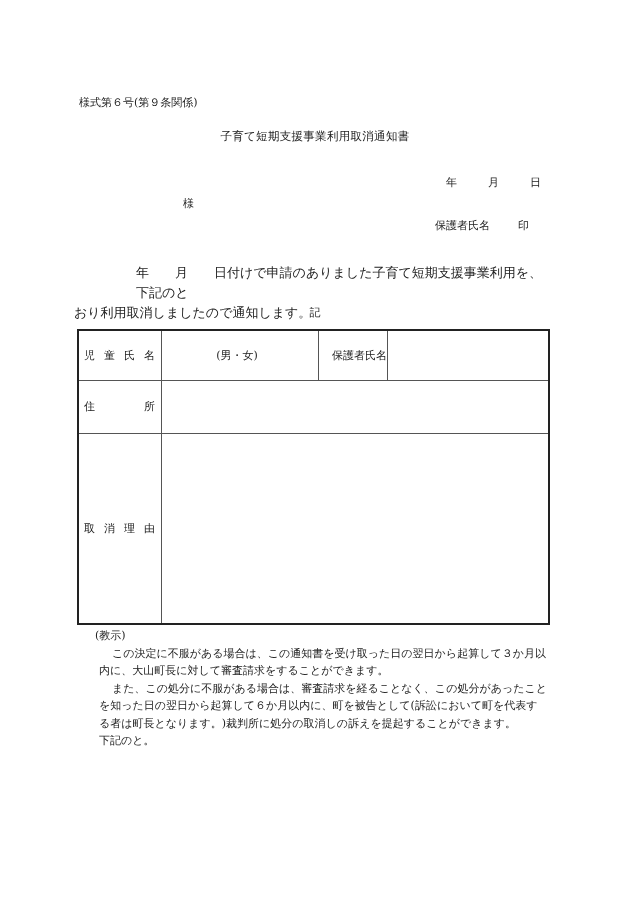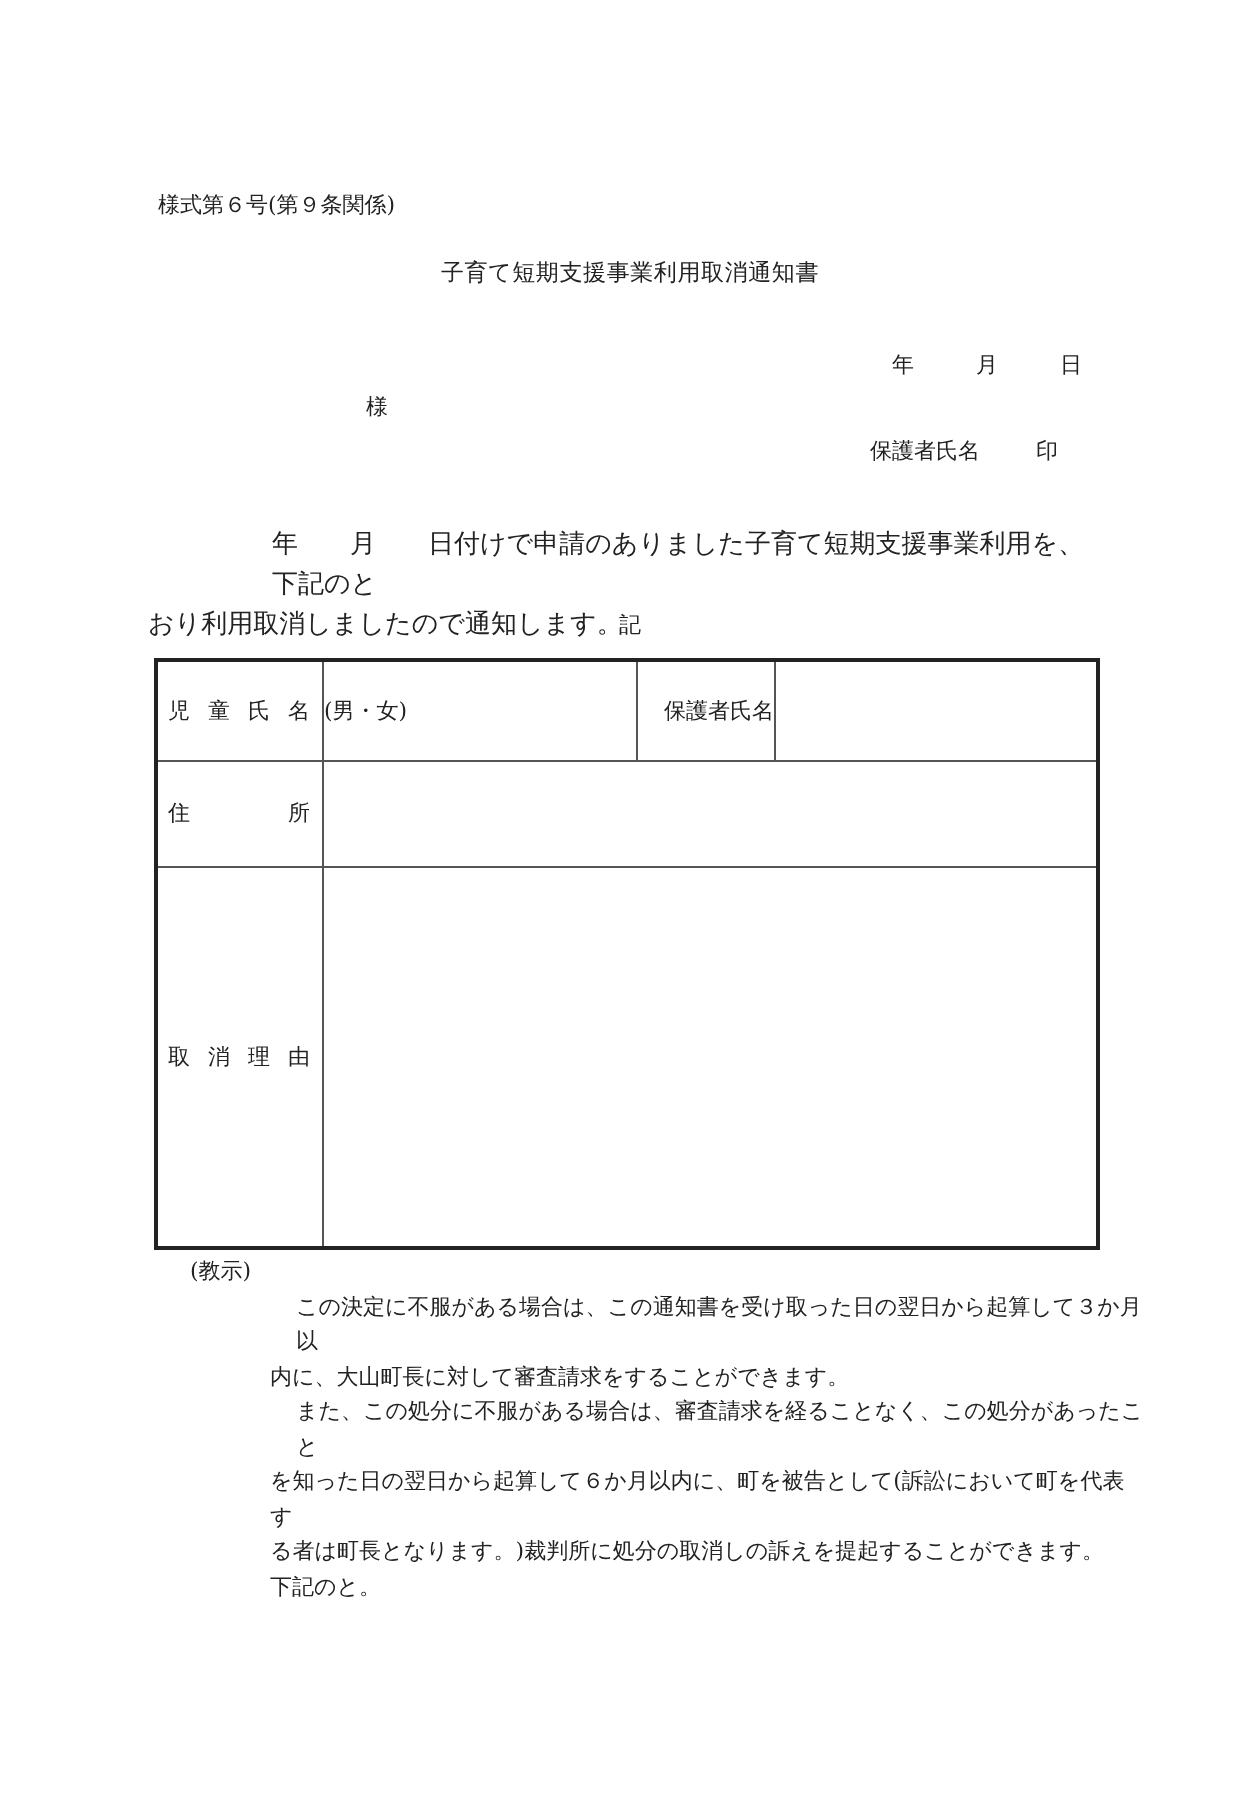--- a/index.html
+++ b/index.html
@@ -23,25 +23,25 @@
 
     table.form {
       position: absolute; left: 77px; top: 329px; width: 473px; height: 296px;
       border-collapse: collapse; border: 2px solid #222; table-layout: fixed;
     }
     table.form td { border: 1px solid #555; font-size: 11px; padding: 0; vertical-align: middle; }
     .label-cell { width: 82px; }
     .label-cell .lbl { display: flex; justify-content: space-between; padding: 0 6px 0 5px; }
     .r1 { height: 50px; }
     .r2 { height: 53px; }
-    .name-cell { text-align: left; padding-right: 6px !important; }
+    .name-cell { text-align: center; padding-right: 6px !important; }
     .guardian-label { width: 68px; text-align: right; }
     #notice { left: 95px; top: 627px; font-size: 11px; line-height: 17.5px; white-space: normal; width: 478px; }
     #notice p { margin: 0; text-indent: 0; }
-    #notice .para { padding-left: 4px; margin-left: 36px; }
+    #notice .para { padding-left: 4px; }
     #notice .para .first { padding-left: 13px; }
   </style>
 </head>
 <body>
 
 <div class="page">
   <div id="form-no" class="abs">様式第６号(第９条関係)</div>
   <div id="doc-title" class="abs">子育て短期支援事業利用取消通知書</div>
 
   <div id="date-line" class="abs">

